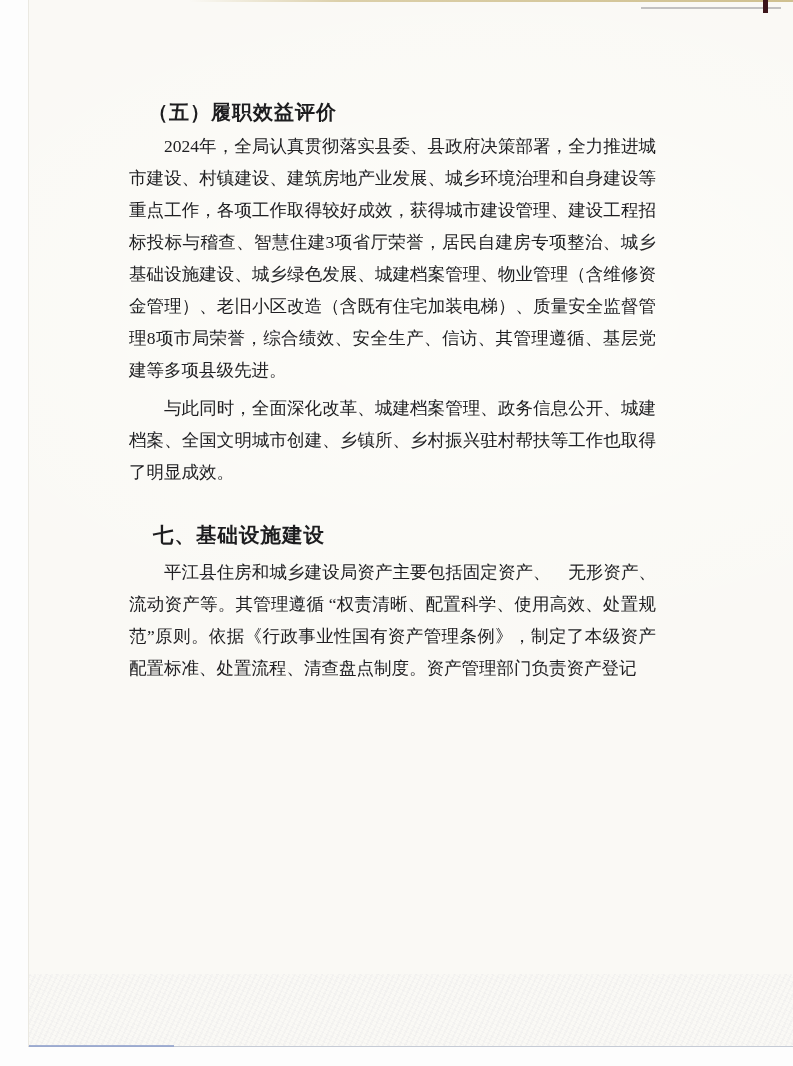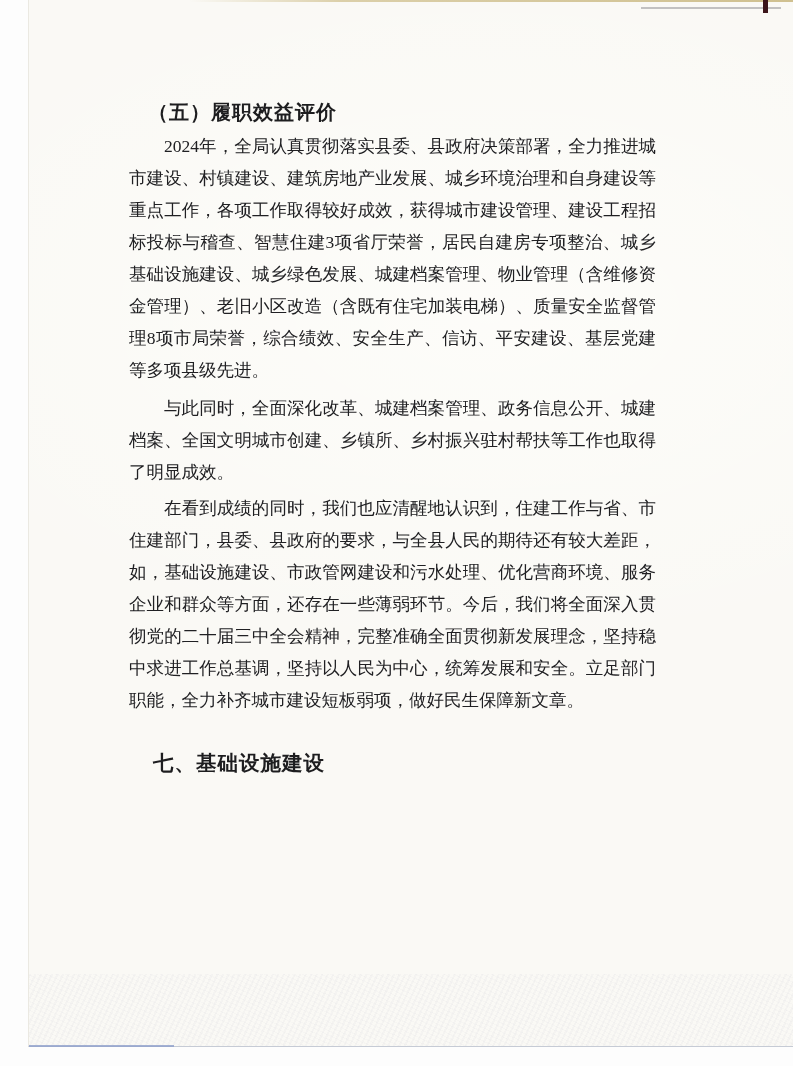--- a/index.html
+++ b/index.html
@@ -107,24 +107,24 @@
 
     <div class="grain"></div>
     <div class="artifact-top-tan"></div>
     <div class="artifact-top-gray"></div>
     <div class="artifact-corner-tick"></div>
     <div class="artifact-bottom-blue"></div>
 
     <div class="content">
       <div class="subheading">（五）履职效益评价</div>
 
-      <p class="para p1">2024年，全局认真贯彻落实县委、县政府决策部署，全力推进城市建设、村镇建设、建筑房地产业发展、城乡环境治理和自身建设等重点工作，各项工作取得较好成效，获得城市建设管理、建设工程招标投标与稽查、智慧住建3项省厅荣誉，居民自建房专项整治、城乡基础设施建设、城乡绿色发展、城建档案管理、物业管理（含维修资金管理）、老旧小区改造（含既有住宅加装电梯）、质量安全监督管理8项市局荣誉，综合绩效、安全生产、信访、平安建设、基层党建等多项县级先进。</p>
+      <p class="para p1">2024年，全局认真贯彻落实县委、县政府决策部署，全力推进城市建设、村镇建设、建筑房地产业发展、城乡环境治理和自身建设等重点工作，各项工作取得较好成效，获得城市建设管理、建设工程招标投标与稽查、智慧住建3项省厅荣誉，居民自建房专项整治、城乡基础设施建设、城乡绿色发展、城建档案管理、物业管理（含维修资金管理）、老旧小区改造（含既有住宅加装电梯）、质量安全监督管理8项市局荣誉，综合绩效、安全生产、信访、其管理遵循、基层党建等多项县级先进。</p>
 
       <p class="para p2">与此同时，全面深化改革、城建档案管理、政务信息公开、城建档案、全国文明城市创建、乡镇所、乡村振兴驻村帮扶等工作也取得了明显成效。</p>
 
-      <p class="para p3">在看到成绩的同时，我们也应清醒地认识到，住建工作与省、市住建部门，县委、县政府的要求，与全县人民的期待还有较大差距，如，基础设施建设、市政管网建设和污水处理、优化营商环境、服务企业和群众等方面，还存在一些薄弱环节。今后，我们将全面深入贯彻党的二十届三中全会精神，完整准确全面贯彻新发展理念，坚持稳中求进工作总基调，坚持以人民为中心，统筹发展和安全。立足部门职能，全力补齐城市建设短板弱项，做好民生保障新文章。</p>
 
       <div class="main-heading">七、基础设施建设</div>
 
+      <p class="para p4">平江县住房和城乡建设局资产主要包括固定资产、　无形资产、流动资产等。其管理遵循 “权责清晰、配置科学、使用高效、处置规范”原则。依据《行政事业性国有资产管理条例》，制定了本级资产配置标准、处置流程、清查盘点制度。资产管理部门负责资产登记</p>
     </div>
 
   </div>
 </div>
 
 </body></html>

